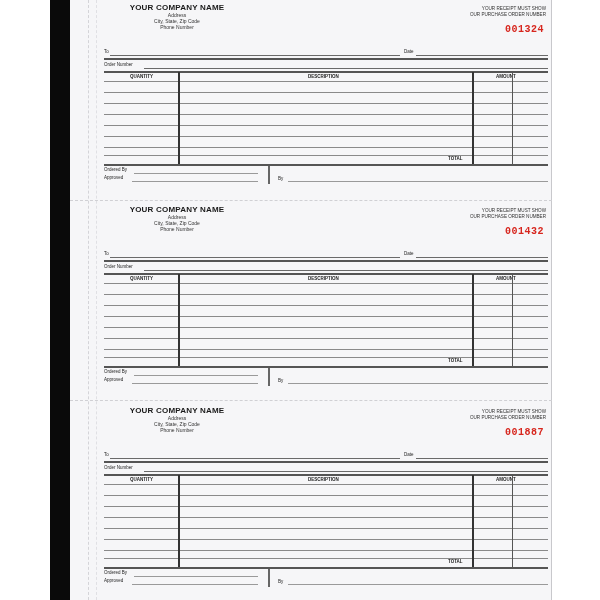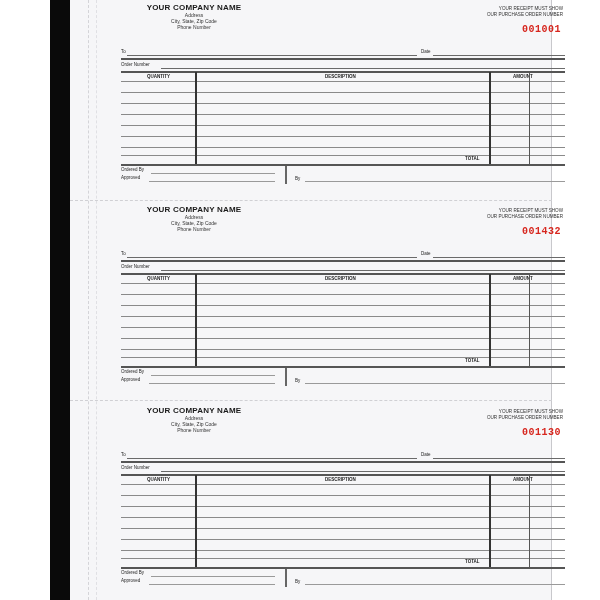--- a/index.html
+++ b/index.html
@@ -5,21 +5,21 @@
     * { box-sizing: border-box; margin: 0; padding: 0; }
     html, body { width: 600px; height: 600px; background: #ffffff; overflow: hidden; }
     body { position: relative; font-family: "Liberation Sans", sans-serif; color: #222; }
 
     .spine { position: absolute; left: 50px; top: 0; width: 20px; height: 600px; background: #0a0a0a; }
     .paper { position: absolute; left: 70px; top: 0; width: 482px; height: 600px; background: #f6f6f8;
              border-right: 1px solid #c8c8cc; }
     .perf { position: absolute; left: 88px; top: 0; width: 0; height: 600px; border-left: 1px dashed #d4d4d8; }
     .perf2 { position: absolute; left: 96px; top: 0; width: 0; height: 600px; border-left: 1px dashed #e0e0e4; }
 
-    .form { position: absolute; left: 117px; width: 448px; height: 200px; }
+    .form { position: absolute; left: 100px; width: 448px; height: 200px; }
     .form-sep { position: absolute; left: 70px; width: 482px; height: 0; border-top: 1px dashed #d0d0d4; }
 
     .company { position: absolute; left: 22px; top: 3px; width: 110px; text-align: center; }
     .company .name { font-size: 8px; font-weight: bold; letter-spacing: 0.2px; color: #1a1a1a; white-space: nowrap; }
     .company .line { font-size: 5px; line-height: 6px; color: #333; white-space: nowrap; }
 
     .notice { position: absolute; right: 2px; top: 6px; text-align: right; }
     .notice .l { font-size: 4.6px; line-height: 5.5px; color: #333; white-space: nowrap; }
     .receipt-no { position: absolute; right: 4px; top: 24px; font-size: 10px; color: #d7261e;
                   font-family: "Liberation Mono", monospace; font-weight: bold; letter-spacing: 0.5px; }
@@ -54,21 +54,21 @@
       <div class="name">YOUR COMPANY NAME</div>
       <div class="line">Address</div>
       <div class="line">City, State, Zip Code</div>
       <div class="line">Phone Number</div>
     </div>
 
     <div class="notice">
       <div class="l">YOUR RECEIPT MUST SHOW</div>
       <div class="l">OUR PURCHASE ORDER NUMBER</div>
     </div>
-    <div class="receipt-no">001001</div>
+    <div class="receipt-no">001324</div>
 
     <div class="row-to">
       <span class="lbl" style="left:0;top:0">To</span>
       <div class="rule" style="left:6px;top:6px;width:290px"></div>
       <span class="lbl" style="left:300px;top:0">Date</span>
       <div class="rule" style="left:312px;top:6px;width:132px"></div>
     </div>
 
     <div class="rule thick" style="left:4px;top:58px;width:444px"></div>
 
@@ -174,21 +174,21 @@
       <div class="name">YOUR COMPANY NAME</div>
       <div class="line">Address</div>
       <div class="line">City, State, Zip Code</div>
       <div class="line">Phone Number</div>
     </div>
 
     <div class="notice">
       <div class="l">YOUR RECEIPT MUST SHOW</div>
       <div class="l">OUR PURCHASE ORDER NUMBER</div>
     </div>
-    <div class="receipt-no">001130</div>
+    <div class="receipt-no">001887</div>
 
     <div class="row-to">
       <span class="lbl" style="left:0;top:0">To</span>
       <div class="rule" style="left:6px;top:6px;width:290px"></div>
       <span class="lbl" style="left:300px;top:0">Date</span>
       <div class="rule" style="left:312px;top:6px;width:132px"></div>
     </div>
 
     <div class="rule thick" style="left:4px;top:58px;width:444px"></div>
 

